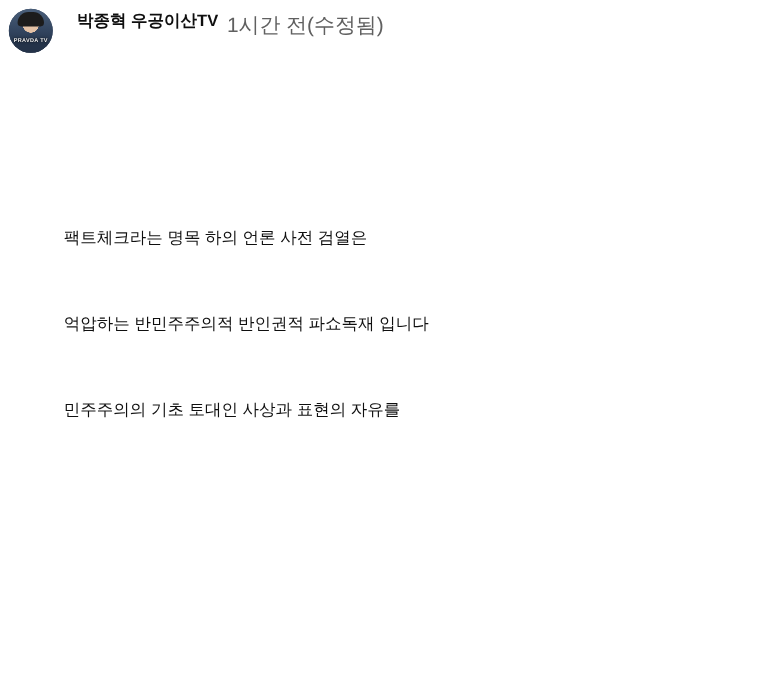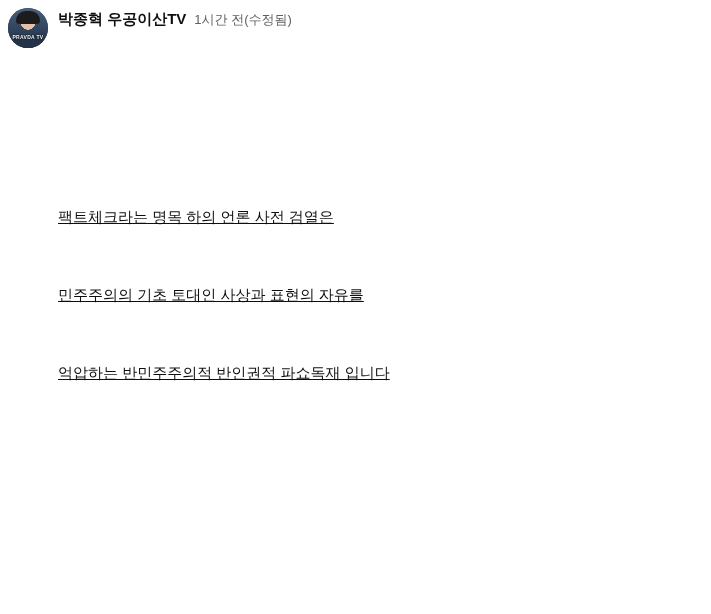--- a/index.html
+++ b/index.html
@@ -63,34 +63,35 @@
     text-align: center;
     font-size: 5px;
     letter-spacing: .3px;
     color: #f3f3f3;
     font-weight: bold;
     text-shadow: 0 0 2px #000;
   }
   .meta-line {
     padding-top: 2px;
     display: flex;
-    align-items: flex-end;
+    align-items: flex-start;
     flex-wrap: wrap;
     font-size: 14px;
+    margin-left: 12px;
   }
   .channel-name {
     font-weight: bold;
     font-size: 15px;
     color: #0f0f0f;
     margin-right: 8px;
     cursor: pointer;
   }
   .timestamp {
     color: #606060;
-    font-size: 13px;
+    font-size: 19px;
   }
   .content {
     padding: 4px 10px 0 58px;
     font-size: 15px;
     line-height: 26px;
     color: #0f0f0f;
     white-space: pre-wrap;
     word-break: keep-all;
   }
   .title-line {
@@ -104,21 +105,20 @@
     cursor: pointer;
     display: inline-block;
     padding-top: 18px;
   }
   .para {
     margin: 0;
     padding-top: 22px;
   }
   .para .l {
     display: block;
-    text-decoration: underline;
   }
 </style>
 </head>
 <body>
 
 <div class="post">
 
   <div class="header-row">
     <div class="avatar">
       <div class="av-photo"></div>
@@ -131,22 +131,22 @@
         <span class="channel-name">박종혁 우공이산TV</span>
         <span class="timestamp">1시간 전(수정됨)</span>
       </div>
     </div>
   </div>
 
   <div class="content">
 
     <div class="para">
       <span class="l">팩트체크라는 명목 하의 언론 사전 검열은</span>
+      <span class="l">억압하는 반민주주의적 반인권적 파쇼독재 입니다</span>
       <span class="l">민주주의의 기초 토대인 사상과 표현의 자유를</span>
-      <span class="l">억압하는 반민주주의적 반인권적 파쇼독재 입니다</span>
     </div>
 
     
 
     
 
     
 
     
   </div>

